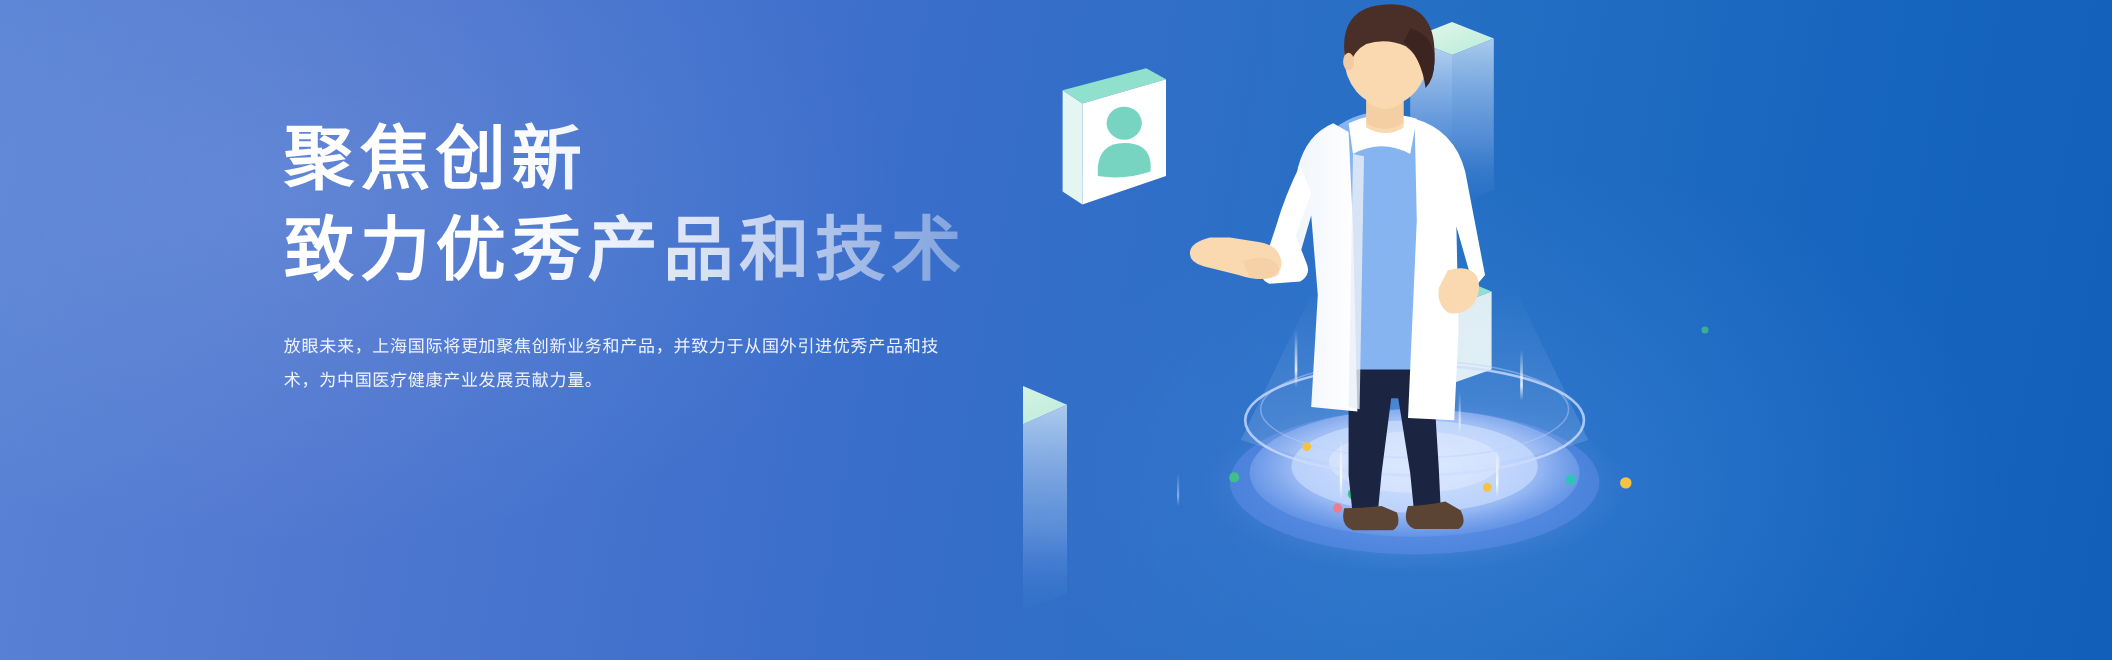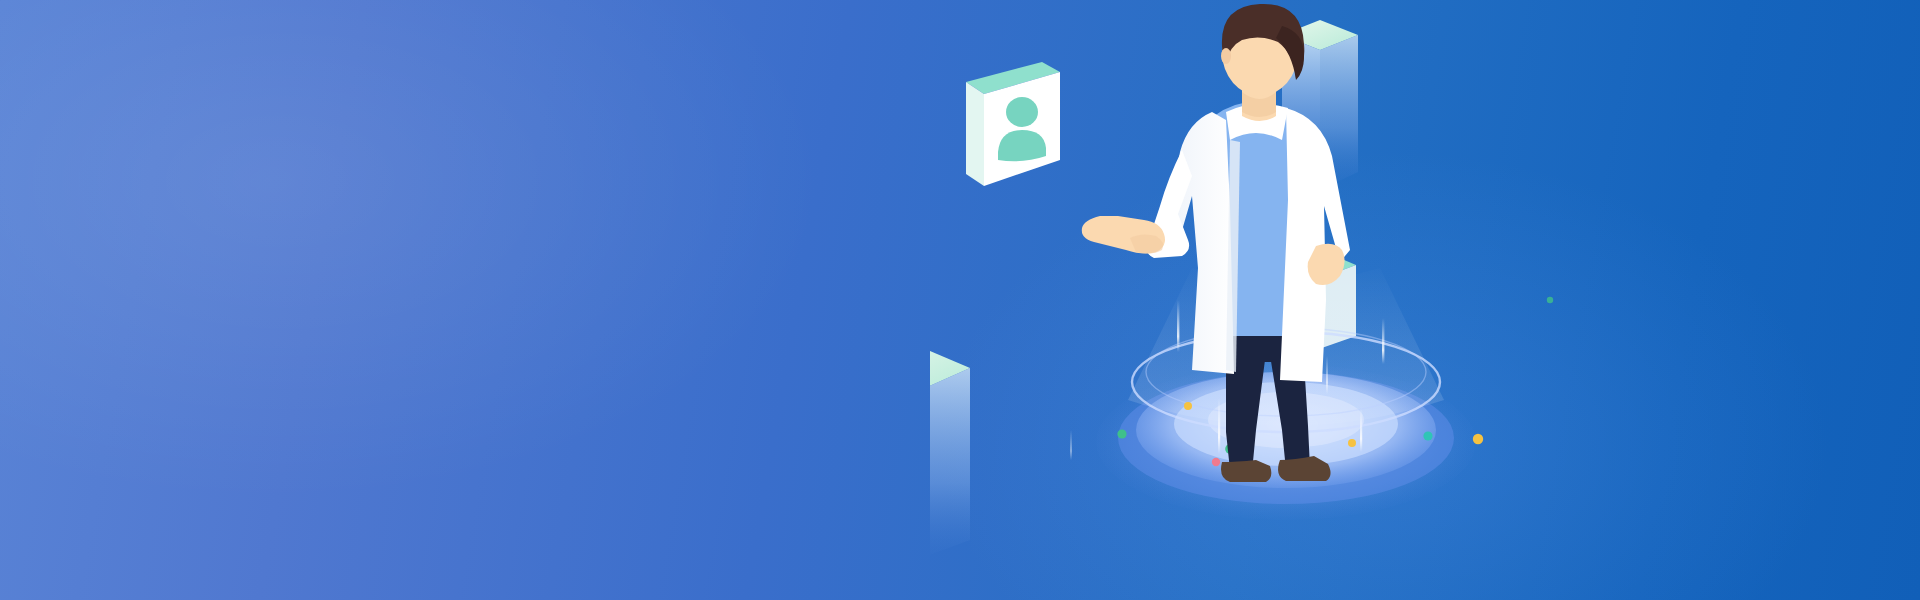--- a/index.html
+++ b/index.html
@@ -54,20 +54,25 @@
   .art svg{ display:block; width:800px; height:600px; }
 </style>
 </head>
 <body>
 
 <div id="banner">
 
   <div class="sheen"></div>
   <div class="sheen2"></div>
 
+  <div class="copy">
+    <div class="headline l1">聚焦创新</div>
+    <div class="headline l2">致力优秀产品和技术</div>
+    <p class="subcopy">放眼未来，上海国际将更加聚焦创新业务和产品，并致力于从国外引进优秀产品和技术，为中国医疗健康产业发展贡献力量。</p>
+  </div>
 
   <div class="art">
     <svg viewBox="0 0 800 600" xmlns="http://www.w3.org/2000/svg">
       <defs>
         <linearGradient id="blockBody" x1="0" y1="0" x2="0" y2="1">
           <stop offset="0%" stop-color="#c3ddf6" stop-opacity="0.95"></stop>
           <stop offset="55%" stop-color="#7fa9e6" stop-opacity="0.62"></stop>
           <stop offset="100%" stop-color="#3b77cf" stop-opacity="0.12"></stop>
         </linearGradient>
         <linearGradient id="blockBody2" x1="0" y1="0" x2="0" y2="1">

